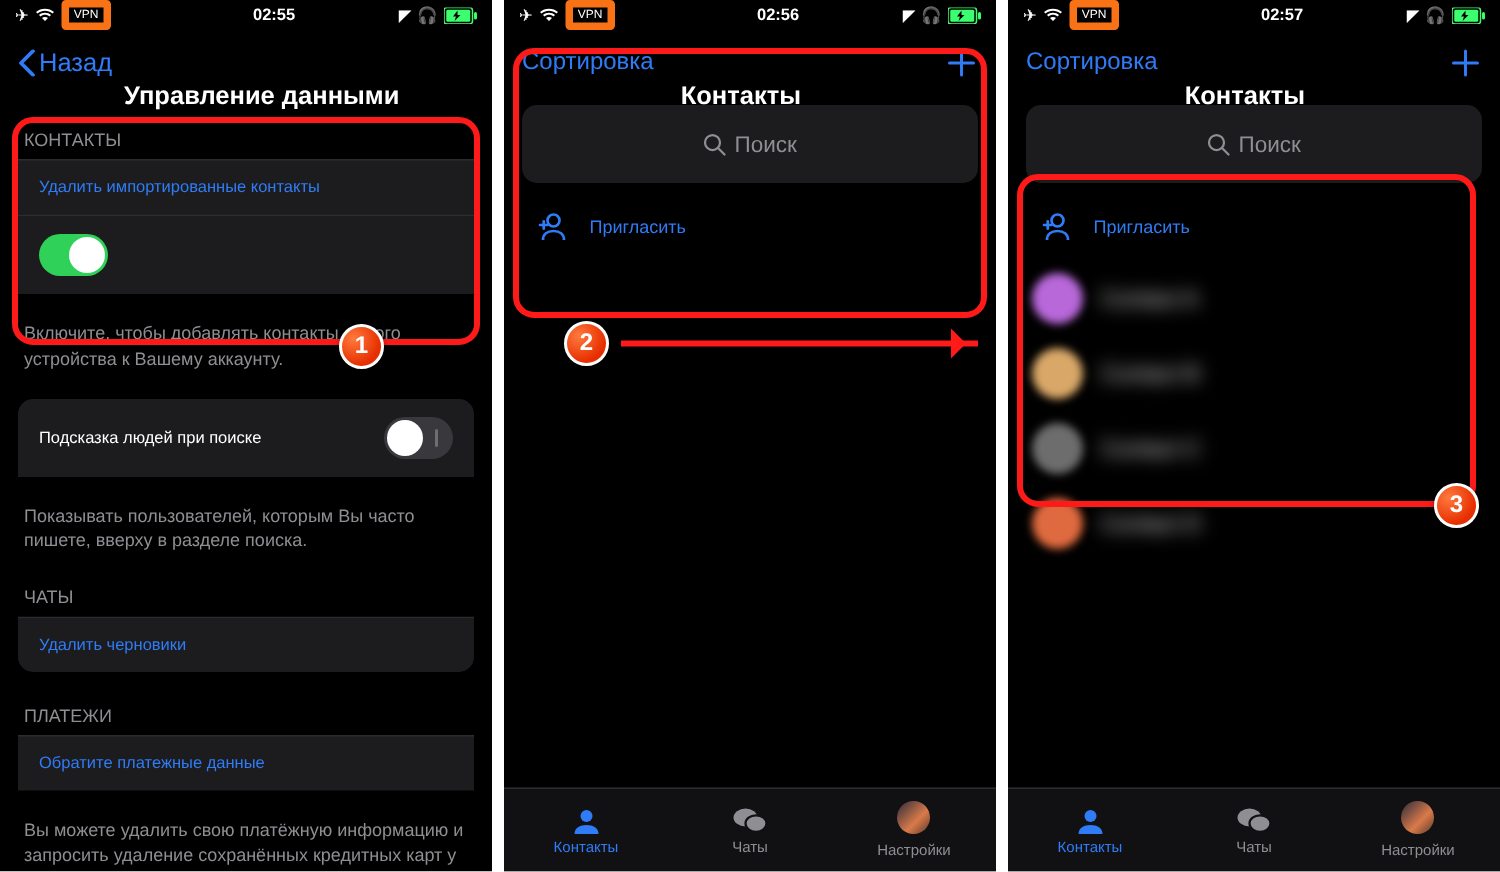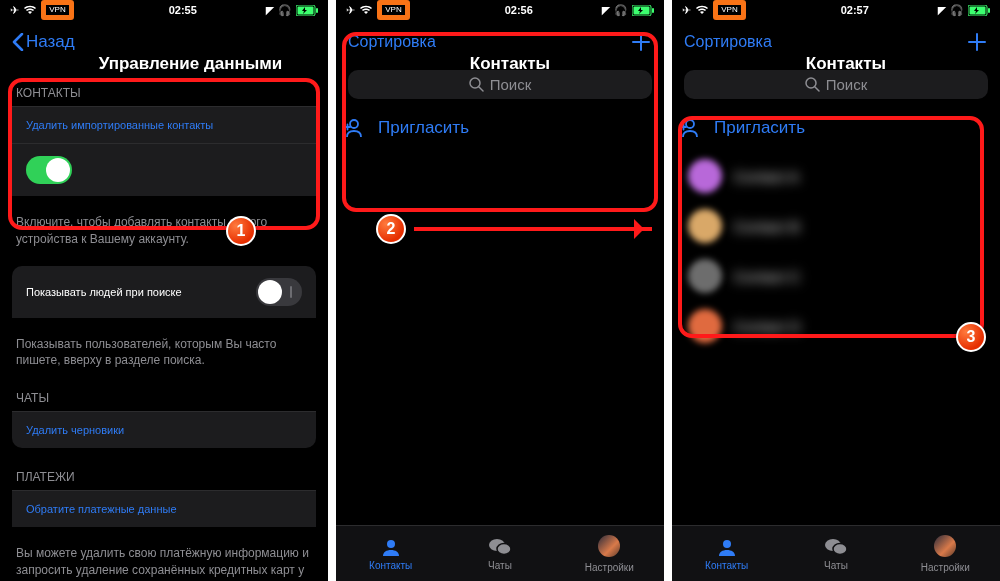--- a/index.html
+++ b/index.html
@@ -41,21 +41,21 @@
     line-height: 10px;
   }
   .ic { display: inline-block; }
   
   .nav-header {
     height: 44px;
     display: flex;
     align-items: center;
     padding: 0 12px;
     font-size: 17px;
-    gap: 24px;
+    gap: 8px;
   }
   .nav-back { color: #2f7cf6; display: flex; align-items: center; gap: 2px; }
   .nav-title { color: #fff; font-weight: 600; margin-top: 44px; }
   .nav-sort { color: #2f7cf6; font-size: 16px; }
   .nav-add {
     margin-left: auto;
     color: #2f7cf6;
     font-size: 26px;
     font-weight: 300;
     line-height: 1;
@@ -121,34 +121,34 @@
     font-weight: 700;
     font-size: 16px;
     display: flex; align-items: center; justify-content: center;
     box-shadow: 0 2px 4px rgba(0,0,0,.5);
   }
   
   .search-bar {
     margin: 6px 12px;
     background: #1c1c1e;
     border-radius: 10px;
-    height: 29px;
+    height: 52px;
     display: flex;
     align-items: center;
     justify-content: center;
     gap: 6px;
     color: #8e8e93;
     font-size: 15px;
   }
   
   .invite-row {
     display: flex; align-items: center; gap: 14px;
-    padding: 12px 6px;
+    padding: 12px 21px;
     color: #2f7cf6;
-    font-size: 17px;
+    font-size: 12px;
   }
   
   .contact-row {
     display: flex; align-items: center; gap: 12px;
     padding: 8px 16px;
   }
   .avatar {
     width: 34px; height: 34px; border-radius: 50%;
     filter: blur(3px);
   }
@@ -235,21 +235,21 @@
     <div class="cell white">
       <div class="toggle on">
           <div class="knob"></div>
         </div>
     </div>
     <div class="group-footer">Включите, чтобы добавлять контакты с этого устройства к Вашему аккаунту.</div>
   </div>
 
   <div class="group" style="margin-top:18px">
     <div class="cell white">
-      <span>Показывать людей при поиске</span>
+      <span>Подсказка людей при поиске</span>
       <div class="toggle off with-line">
           <div class="knob"></div>
         </div>
     </div>
     <div class="group-footer">Показывать пользователей, которым Вы часто пишете, вверху в разделе поиска.</div>
   </div>
 
   <div class="group">
     <div class="group-header">ЧАТЫ</div>
     <div class="cell link">

